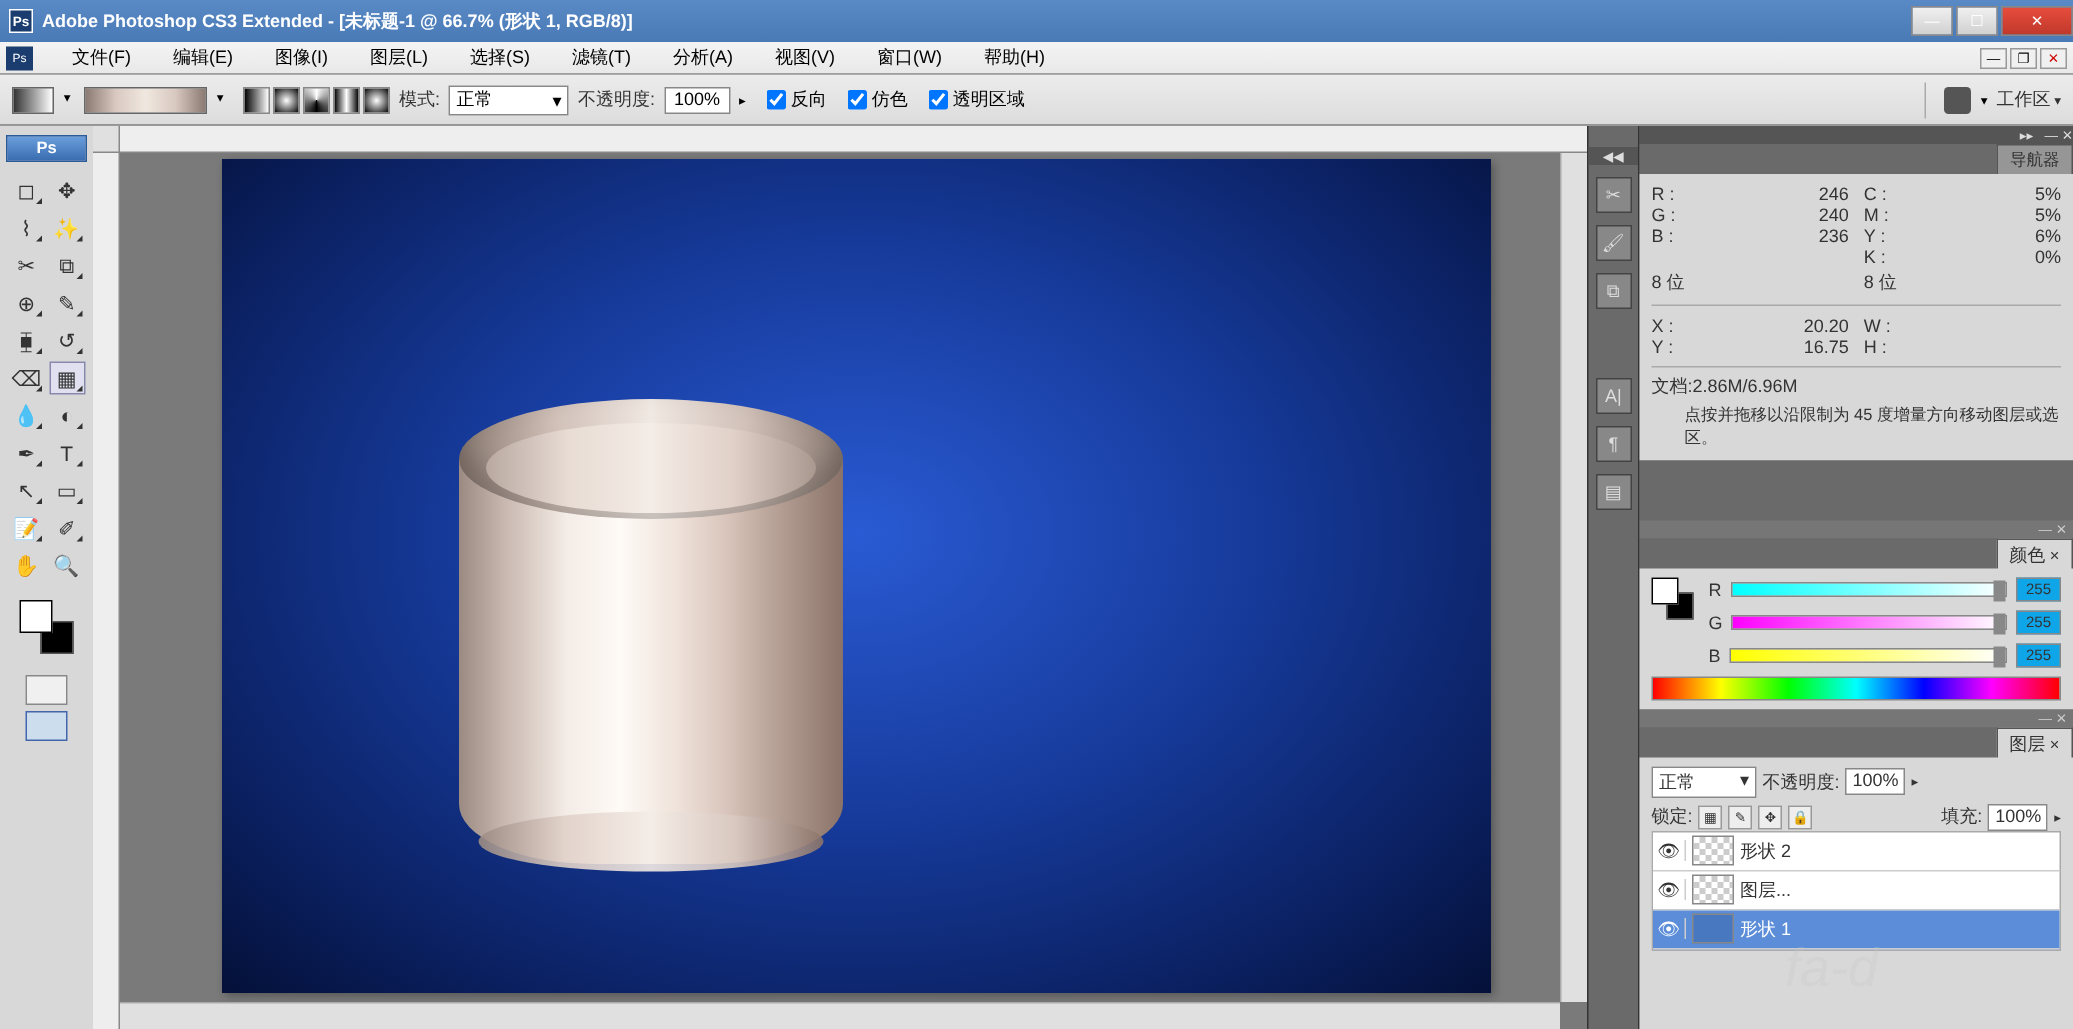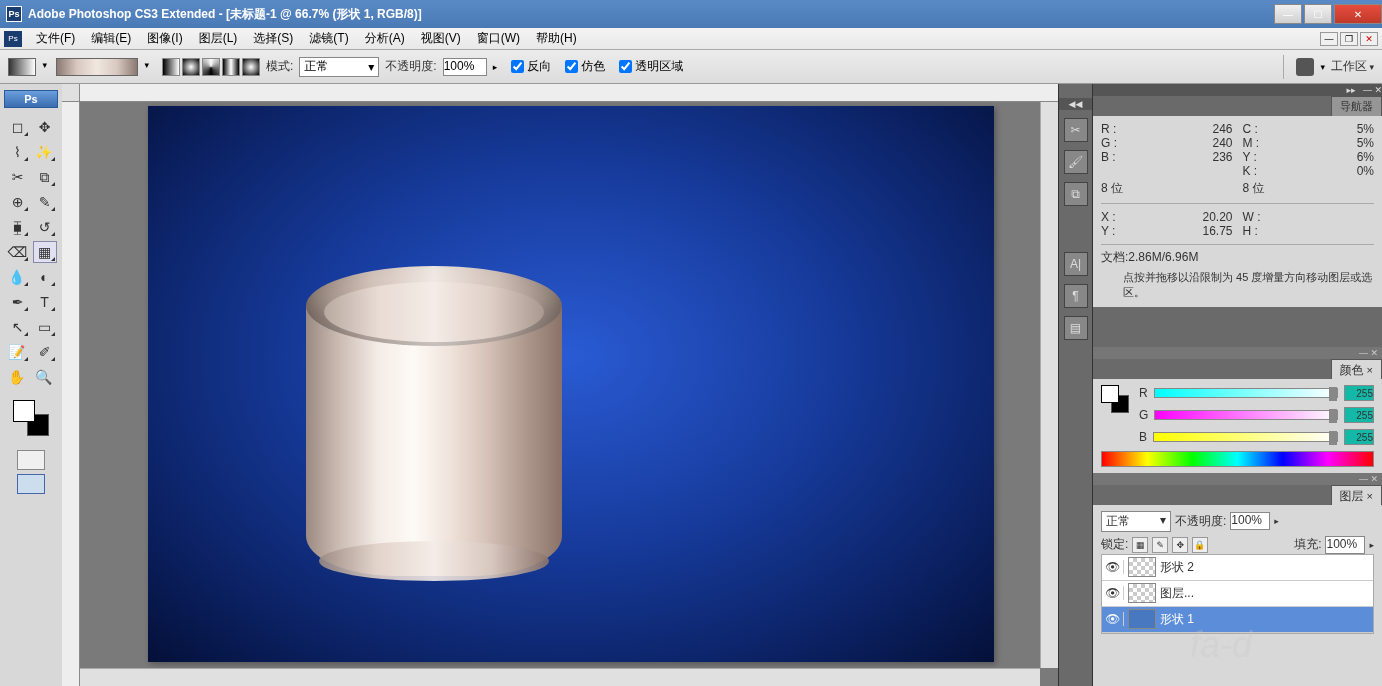--- a/index.html
+++ b/index.html
@@ -9,40 +9,40 @@
 .titlebar { background: linear-gradient(#5a8ac6, #4a7ab6); height: 28px; display: flex; align-items: center; color: #fff; padding: 0 0 0 6px; }
 .titlebar .ps-icon { width: 16px; height: 16px; background: #1a3c6e; border: 1px solid #fff; font-size: 9px; display: flex; align-items: center; justify-content: center; color: #fff; font-weight: bold; margin-right: 6px; }
 .titlebar .title-text { flex: 1; font-weight: bold; }
 .win-controls { display: flex; height: 20px; }
 .win-btn { width: 28px; height: 20px; background: linear-gradient(#f0f0f0, #d0d0d0); border: 1px solid #888; display: flex; align-items: center; justify-content: center; font-size: 10px; margin-left: 2px; }
 .win-btn.close { background: linear-gradient(#e74c3c, #c0392b); color: #fff; width: 48px; }
 
 
 .menubar { background: linear-gradient(#f4f4f4, #e8e8e8); height: 22px; display: flex; align-items: center; padding: 0 4px; border-bottom: 1px solid #aaa; }
 .menubar .ps-small { width: 18px; height: 16px; background: #1a3c6e; font-size: 8px; color: #fff; display: flex; align-items: center; justify-content: center; margin-right: 6px; }
-.menu-item { padding: 2px 8px; cursor: default; }
+.menu-item { padding: 2px 8px; cursor: default; margin-left: 12px; }
 .menubar .mdi { margin-left: auto; display: flex; }
 .mdi-btn { width: 18px; height: 14px; border: 1px solid #999; background: #f0f0f0; margin-left: 2px; font-size: 9px; display: flex; align-items: center; justify-content: center; }
 .mdi-btn.x { color: #c00; }
 
 
 .optionsbar { background: linear-gradient(#ececec, #dcdcdc); height: 34px; display: flex; align-items: center; padding: 0 8px; border-bottom: 1px solid #999; gap: 6px; }
 .grad-swatch { width: 28px; height: 18px; background: linear-gradient(90deg, #333, #fff); border: 1px solid #666; position: relative; }
 .grad-swatch::after { content: "▾"; position: absolute; right: -12px; top: 1px; font-size: 9px; }
 .grad-preview { width: 82px; height: 18px; background: linear-gradient(90deg, #8a7a72, #d8c8c0, #f0e8e0, #d8c8c0, #8a7a72); border: 1px solid #666; margin-left: 14px; position: relative; }
 .grad-preview::after { content: "▾"; position: absolute; right: -12px; top: 1px; font-size: 9px; }
 .grad-types { display: flex; gap: 2px; margin-left: 18px; }
 .gt { width: 18px; height: 18px; border: 1px solid #888; background: linear-gradient(90deg,#000,#fff); }
 .gt.radial { background: radial-gradient(#fff,#000); }
 .gt.angle { background: conic-gradient(#fff,#000,#fff); }
 .gt.refl { background: linear-gradient(90deg,#000,#fff,#000); }
 .gt.diam { background: radial-gradient(ellipse, #fff,#000); }
 .opt-label { color: #333; }
 .opt-select { height: 20px; border: 1px solid #888; background: #fff; padding: 0 4px; min-width: 80px; display: flex; align-items: center; justify-content: space-between; }
-.opt-input { width: 44px; height: 18px; border: 1px solid #888; background: #fff; }
+.opt-input { width: 44px; height: 18px; border: 1px solid #888; background: #fff; text-align: center; }
 .opt-check { display: flex; align-items: center; gap: 3px; margin-left: 8px; }
 .sep { width: 1px; height: 24px; background: #aaa; margin: 0 6px; }
 .brush-ico { width: 18px; height: 18px; background: #555; border-radius: 3px; }
 .workspace-dd::after { content: " ▾"; font-size: 9px; }
 
 
 .main { display: flex; height: calc(686px - 28px - 22px - 34px); background: #7a7a7a; }
 
 
 .toolbar-wrap { background: #d8d8d8; width: 62px; display: flex; flex-direction: column; align-items: center; padding-top: 6px; }
@@ -93,21 +93,21 @@
 .info-note { font-size: 11px; line-height: 1.4; margin-top: 4px; margin-left: 22px; }
 
 
 .color-panel .sliders { display: flex; flex-direction: column; gap: 6px; }
 .slider-row { display: flex; align-items: center; gap: 6px; }
 .slider-track { flex: 1; height: 10px; border: 1px solid #888; position: relative; }
 .slider-track.r { background: linear-gradient(90deg, #0ff, #fff); }
 .slider-track.g { background: linear-gradient(90deg, #f0f, #fff); }
 .slider-track.b { background: linear-gradient(90deg, #ff0, #fff); }
 .slider-thumb { position: absolute; right: 0; top: -2px; width: 8px; height: 14px; background: #888; }
-.slider-val { width: 30px; height: 16px; border: 1px solid #888; background: #14b8a6; text-align: right; font-size: 10px; line-height: 16px; }
+.slider-val { width: 30px; height: 16px; border: 1px solid #888; background: #0ea5e9; text-align: center; font-size: 10px; line-height: 16px; }
 .spectrum { height: 16px; background: linear-gradient(90deg, #f00, #ff0, #0f0, #0ff, #00f, #f0f, #f00); margin-top: 6px; border: 1px solid #888; }
 .sw-pair { width: 28px; height: 28px; position: relative; margin-right: 4px; }
 .sw-pair .a { position: absolute; width: 18px; height: 18px; background: #fff; border: 1px solid #000; top: 0; left: 0; z-index: 2; }
 .sw-pair .b { position: absolute; width: 18px; height: 18px; background: #000; border: 1px solid #555; bottom: 0; right: 0; }
 
 
 .layers-controls { display: flex; align-items: center; gap: 4px; margin-bottom: 4px; }
 .layers-select { border: 1px solid #888; background: #fff; padding: 1px 4px; min-width: 70px; display: flex; justify-content: space-between; }
 .lock-row { display: flex; align-items: center; gap: 4px; margin-bottom: 0; }
 .lock-ico { width: 16px; height: 16px; border: 1px solid #999; background: #eee; font-size: 9px; display: flex; align-items: center; justify-content: center; }

